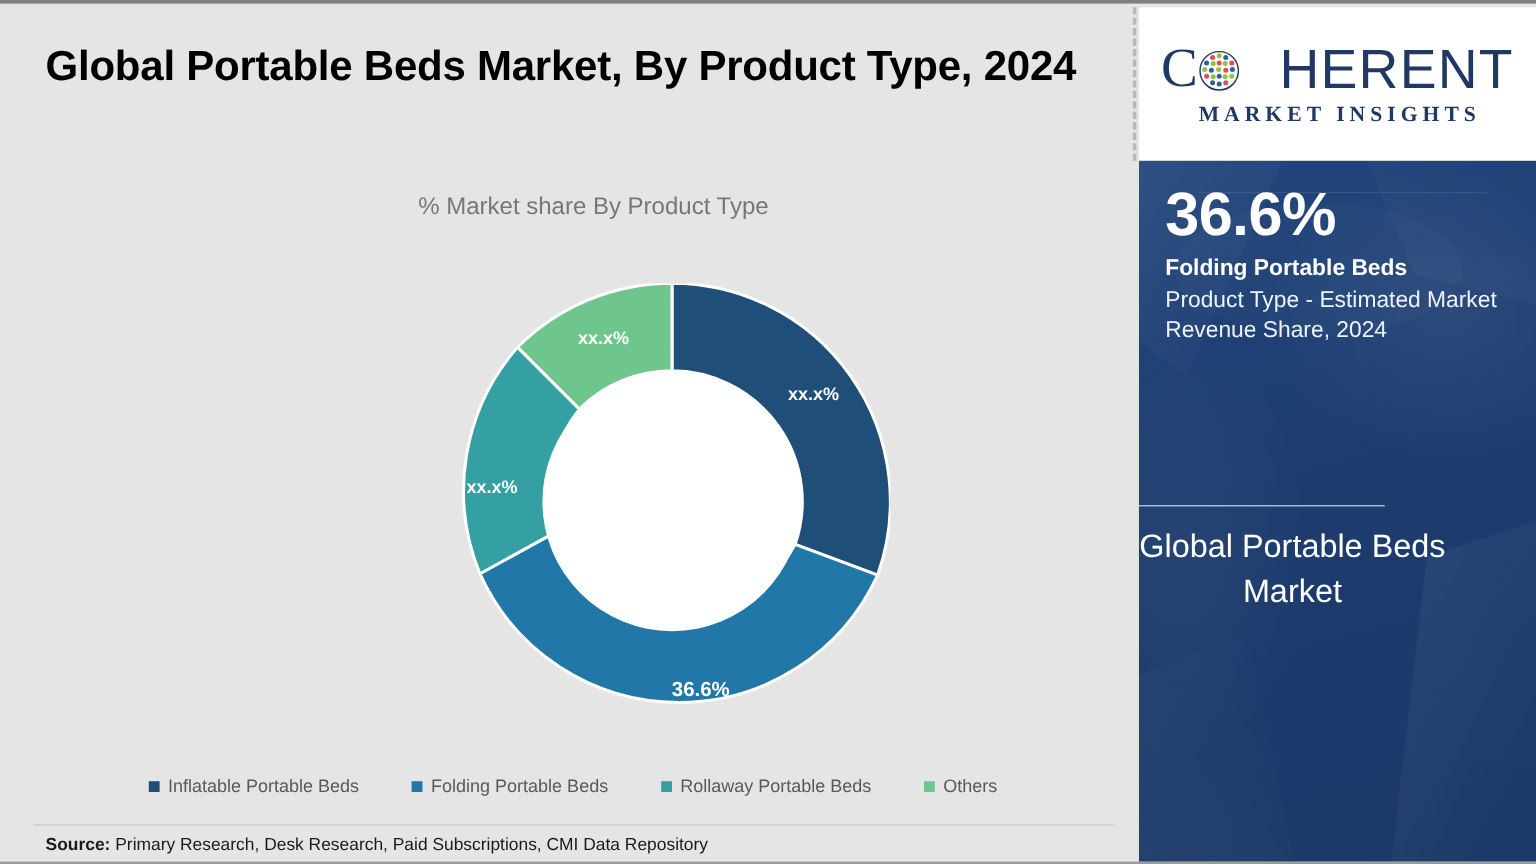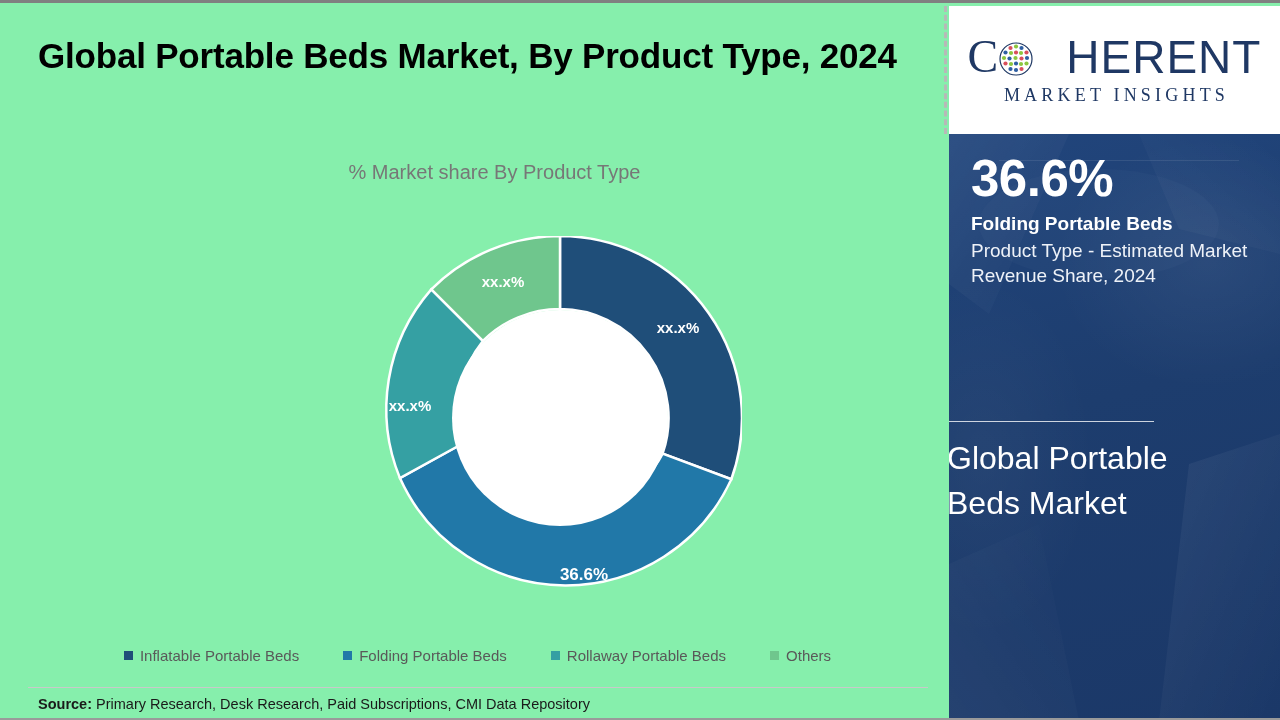--- a/index.html
+++ b/index.html
@@ -7,21 +7,21 @@
     padding: 0;
     background: #ffffff;
   }
   body {
     font-family: "Liberation Sans", sans-serif;
   }
   .page {
     position: relative;
     width: 1280px;
     height: 720px;
-    background: #86efac;
+    background: #e5e5e5;
     overflow: hidden;
     box-sizing: border-box;
     border-top: 3px solid #808080;
     border-bottom: 2px solid #9a9a9a;
   }
 
   
   .left-pane {
     position: absolute;
     left: 0; top: 0;
@@ -200,20 +200,21 @@
     position: relative;
     top: 2px;
   }
   .logo-sub {
     font-family: "Liberation Serif", serif;
     font-size: 18px;
     color: #1f3864;
     letter-spacing: 4.2px;
     margin-top: 5px;
     padding-left: 4px;
+    font-weight: bold;
   }
 
   .panel-body {
     position: absolute;
     left: 0;
     top: 128px;
     width: 331px;
     height: 587px;
     background:
       radial-gradient(ellipse 220px 180px at 78% 22%, rgba(255,255,255,0.055), rgba(255,255,255,0) 70%),
@@ -258,23 +259,24 @@
     top: 287px;
     width: 205px;
     height: 1px;
     background: rgba(255,255,255,0.78);
   }
   .panel-market {
     position: absolute;
     left: -2px;
     top: 302px;
     width: 260px;
-    font-size: 32px;
+    font-size: 27px;
     color: #ffffff;
     line-height: 1.42;
+    text-align: center;
   }
 </style>
 </head>
 <body>
 
 <div class="page">
 
   <div class="left-pane">
 
     <div class="title">Global Portable Beds Market, By Product Type, 2024</div>

